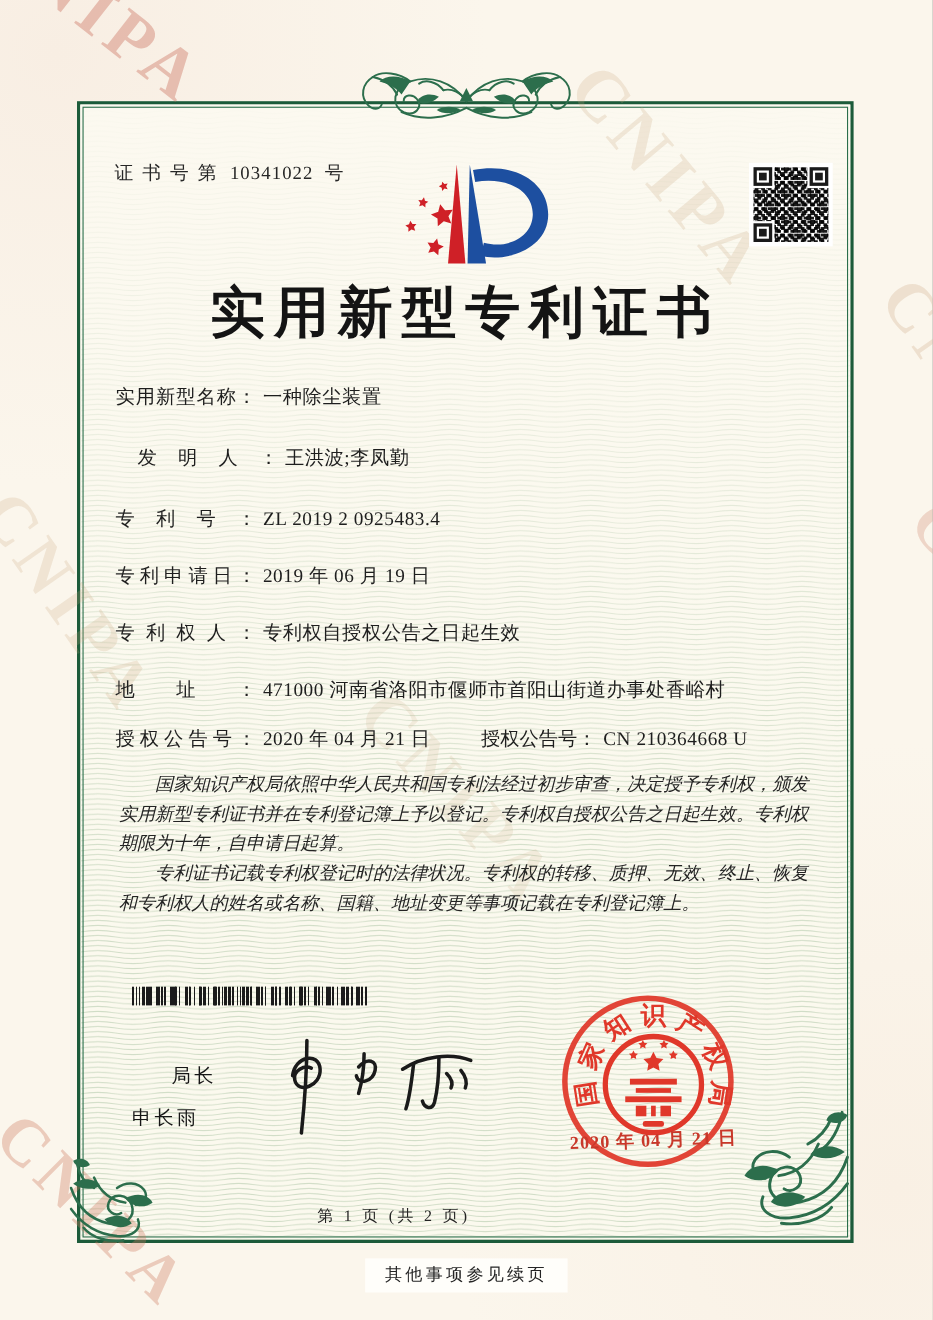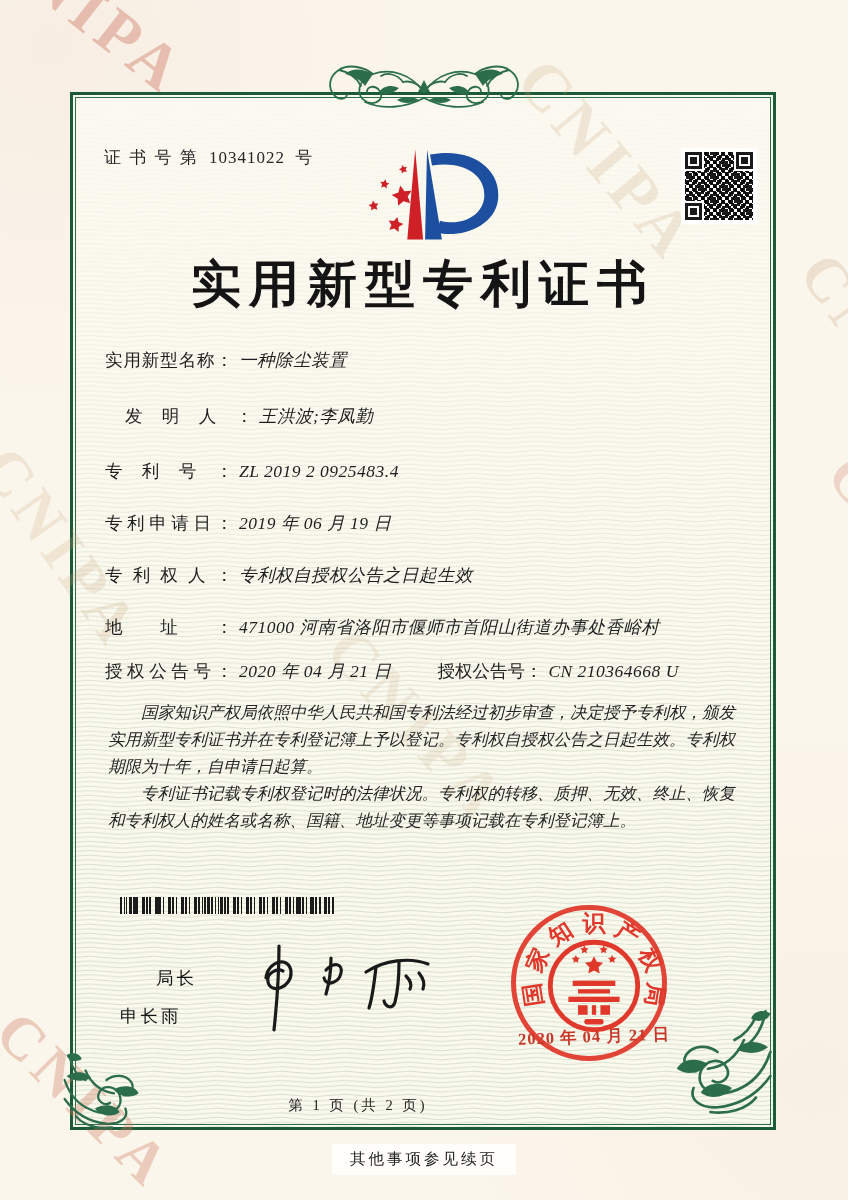--- a/index.html
+++ b/index.html
@@ -51,21 +51,21 @@
                       repeating-conic-gradient(#1a1a1a 0% 25%, #ffffff 0% 50%);
     background-size:8px 8px, 6px 6px; background-position:0 0, 1px 3px;
     background-blend-mode:multiply; }
   .qf { position:absolute; width:17px; height:17px; border:3px solid #1a1a1a; background:#fff; box-shadow:0 0 0 2px #fff; }
   .qf::after { content:""; position:absolute; inset:2px; background:#1a1a1a; }
   .qf.tl { left:0; top:0; } .qf.tr { right:0; top:0; } .qf.bl { left:0; bottom:0; }
   .title { position:absolute; left:70px; top:251px; width:706px; text-align:center;
            font-size:50px; font-weight:bold; letter-spacing:8px; color:#141414; }
   .frow { position:absolute; left:105px; font-size:17.5px; color:#1e1e1e; white-space:nowrap; }
   .flabel { display:inline-block; width:128px; text-align:justify; text-align-last:justify; }
-  .fvalue { margin-left:6px; letter-spacing:.5px;font-style:italic; }
+  .fvalue { margin-left:6px; letter-spacing:.5px; }
   .r0 { top:348px; } .r1 { top:404px;margin-left:20px; } .r2 { top:459px; }
   .r3 { top:511px; } .r4 { top:563px; } .r5 { top:615px; } .rg { top:659px; }
   .flabel-n { margin-left:46px; }
   .paras { position:absolute; left:108px; top:699px; width:636px; font-size:16.5px;
            line-height:27px; color:#242424; font-style:italic; }
   .paras p { text-indent:2em; }
   .barcode { position:absolute; left:120px; top:897px; width:216px; height:17px;
     background-image:
       repeating-linear-gradient(90deg,#1b1b1b 0 2px,transparent 2px 4px,#1b1b1b 4px 5px,transparent 5px 9px,#1b1b1b 9px 12px,transparent 12px 13px),
       repeating-linear-gradient(90deg,transparent 0 6px,#1b1b1b 6px 7px,transparent 7px 15px,#1b1b1b 15px 17px,transparent 17px 23px); }

